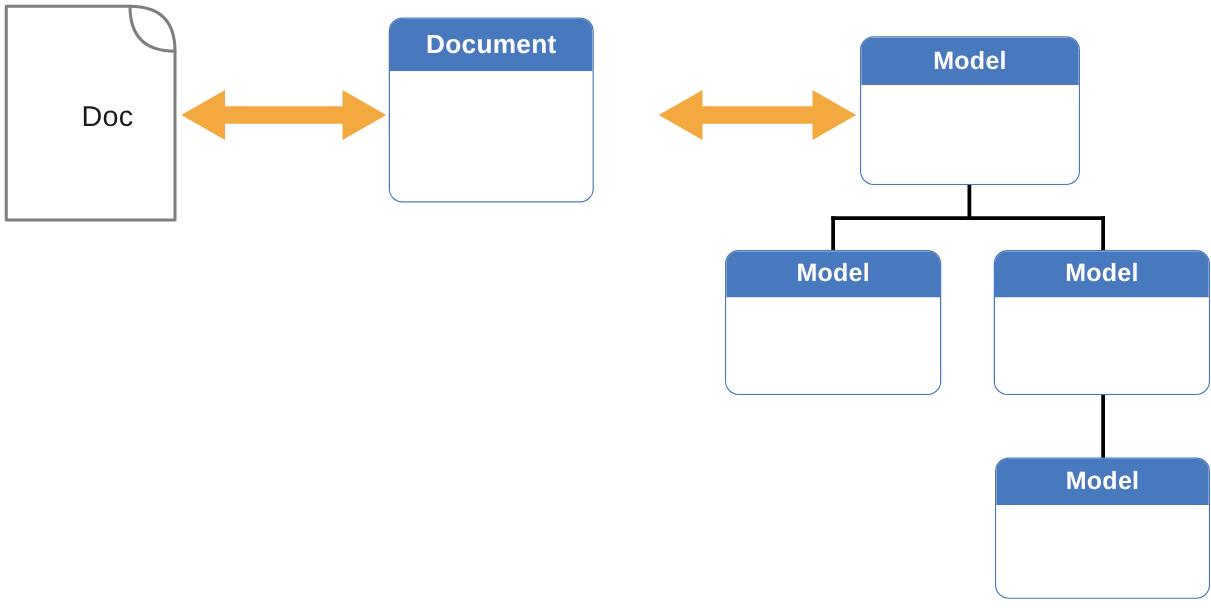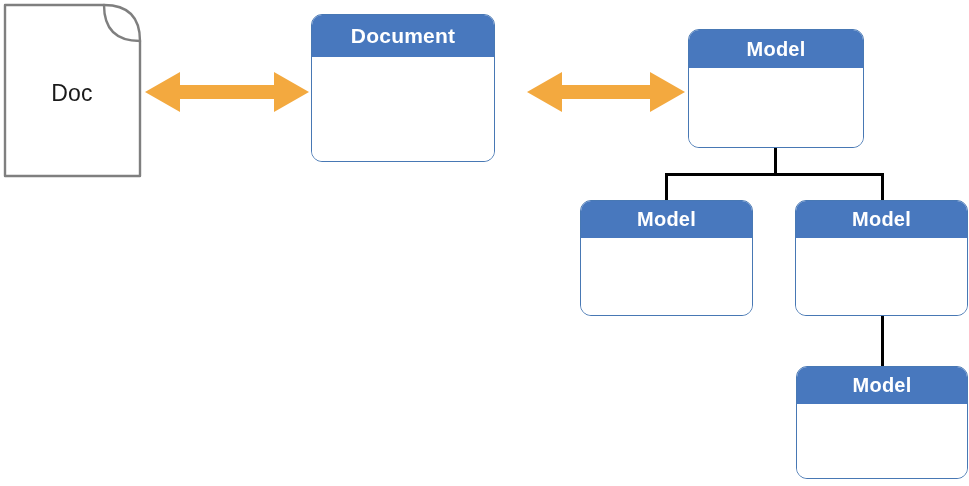--- a/index.html
+++ b/index.html
@@ -35,20 +35,21 @@
     position: absolute;
     left: 3px;
     top: 82px;
     width: 138px;
     text-align: center;
     font-size: 23px;
     color: #1a1a1a;
     font-family: "Liberation Sans", sans-serif;
     line-height: 1;
     letter-spacing: 0.2px;
+    padding-left: 14px;
   }
 
   
   .arrow {
     position: absolute;
   }
   .arrow svg { display: block; }
 
   
   .node {
@@ -95,21 +96,21 @@
     </svg>
   </div>
   <div class="doc-label">Doc</div>
 
   <div class="arrow" style="left:144px; top:70px;">
     <svg width="166" height="44" viewBox="0 0 166 44" xmlns="http://www.w3.org/2000/svg">
       <path d="M 1 22 L 36 2 L 36 15 L 130 15 L 130 2 L 165 22 L 130 42 L 130 29 L 36 29 L 36 42 Z" fill="#f3a93f"></path>
     </svg>
   </div>
 
-  <div class="node" style="left:311px; top:14px; width:184px; height:148px;">
+  <div class="node" style="left:311px; top:14px; width:164px; height:148px;">
     <div class="node-header" style="height:42px; font-size:21px;">Document</div>
     <div class="node-body" style="height:104px;"></div>
   </div>
 
   <div class="arrow" style="left:526px; top:70px;">
     <svg width="160" height="44" viewBox="0 0 160 44" xmlns="http://www.w3.org/2000/svg">
       <path d="M 1 22 L 36 2 L 36 15 L 124 15 L 124 2 L 159 22 L 124 42 L 124 29 L 36 29 L 36 42 Z" fill="#f3a93f"></path>
     </svg>
   </div>
 

